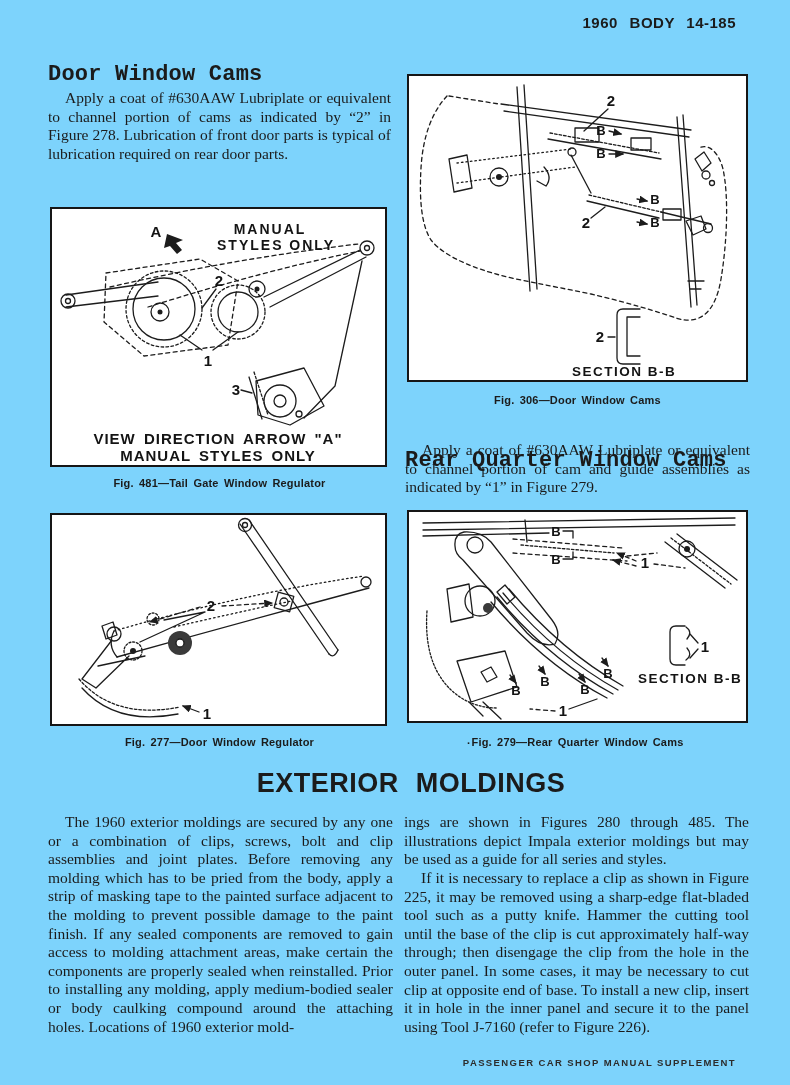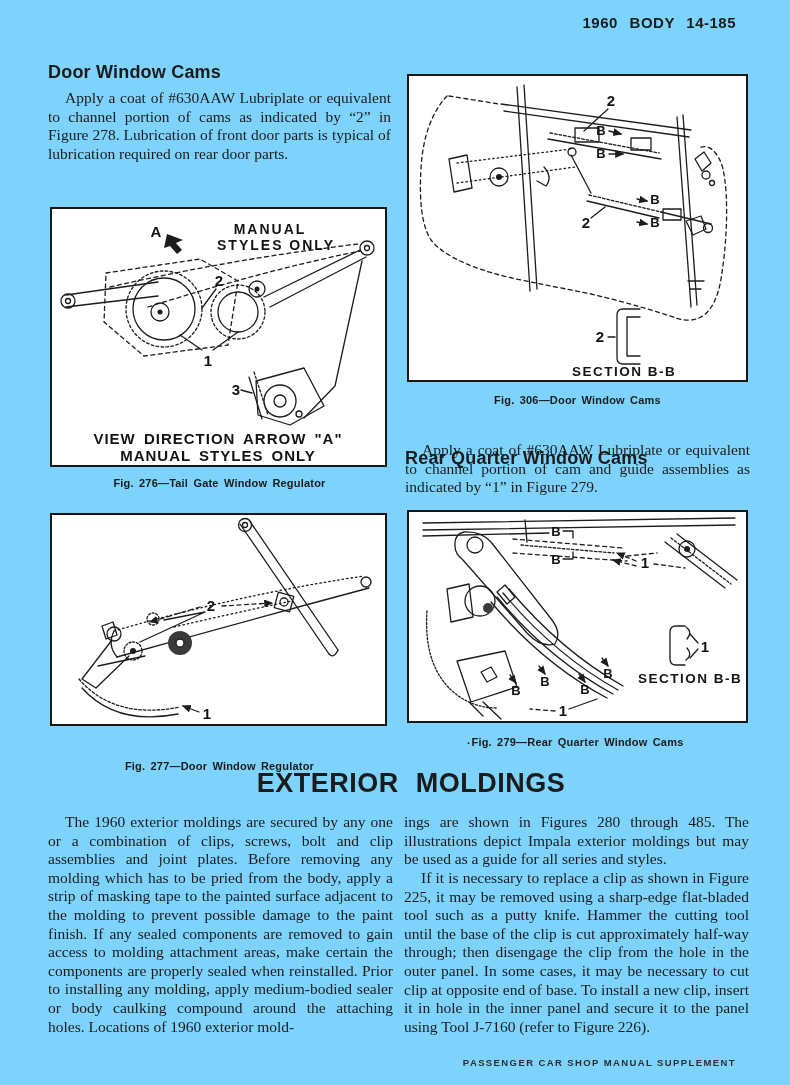--- a/index.html
+++ b/index.html
@@ -1,20 +1,20 @@
 <!DOCTYPE html>
 <html><head>
 <meta charset="utf-8">
 <title>1960 Body 14-185</title>
 <style>
   * { margin:0; padding:0; box-sizing:border-box; }
   html,body { background:#ffffff; }
   .page { position:relative; width:790px; height:1085px; background:#7dd3fc; color:#1b1b1b; overflow:hidden; font-family:"Liberation Serif",serif; }
   .hdr { position:absolute; top:14px; right:54px; font-family:"Liberation Sans",sans-serif; font-weight:bold; font-size:15px; letter-spacing:.5px; word-spacing:7px; }
-  .sec-h { position:absolute; font-family:Liberation Sans, sans-serif; font-weight:bold; font-size:18px; letter-spacing:.2px; }
+  .sec-h { position:absolute; font-family:Liberation Mono, monospace; font-weight:bold; font-size:22px; letter-spacing:.2px; }
   .body-p { position:absolute; font-size:15.5px; line-height:18.6px; text-align:justify; }
   .ind { text-indent:17px; }
   .figbox { position:absolute; border:2px solid #161616; background:#fff; }
   .figbox svg { display:block; width:100%; height:100%; }
   .cap { position:absolute; font-family:"Liberation Sans",sans-serif; font-weight:bold; font-size:11px; text-align:center; letter-spacing:.2px; word-spacing:2px; }
   .cap-dot { position:absolute; font-family:"Liberation Sans",sans-serif; font-weight:bold; font-size:11px; }
   .em-h { position:absolute; left:16px; width:100%; text-align:center; font-family:"Liberation Sans",sans-serif; font-weight:bold; font-size:27px; letter-spacing:.5px; word-spacing:9px; }
   .ftr { position:absolute; top:1057px; right:54px; font-family:"Liberation Sans",sans-serif; font-weight:bold; font-size:9.5px; letter-spacing:1.4px; color:#2c2c2c; }
   
   svg .ln path, svg .ln circle, svg .ln rect, svg .ln polyline { fill:none; stroke:#1c1c1c; stroke-width:1.3; stroke-linecap:round; stroke-linejoin:round; }
@@ -83,21 +83,21 @@
       <text class="t15" x="104" y="28">A</text>
       <text class="t14" x="218" y="25">MANUAL</text>
       <text class="t14" x="224" y="41">STYLES ONLY</text>
       <text class="t15" x="167" y="77">2</text>
       <text class="t15" x="156" y="157">1</text>
       <text class="t15" x="184" y="186">3</text>
       <text class="t15 sp" x="166" y="235">VIEW DIRECTION ARROW "A"</text>
       <text class="t15 sp" x="166" y="252">MANUAL STYLES ONLY</text>
     </svg>
   </div>
-  <div class="cap" style="left:48px; top:477px; width:343px;">Fig. 276—Tail Gate Window Regulator</div>
+  <div class="cap" style="left:48px; top:477px; width:343px;">Fig. 481—Tail Gate Window Regulator</div>
 
   <div class="figbox" style="left:50px; top:513px; width:337px; height:213px;">
     <svg viewBox="0 0 333 209">
       <defs>
           <marker id="m277" markerWidth="8" markerHeight="7" refX="6" refY="3" orient="auto">
             <path d="M0,0 L7,3 L0,6 Z" fill="#1c1c1c"></path>
           </marker>
         </defs>
       <g class="ln">
         <path d="M188,9 L277,139 M197,5 L286,135"></path>
@@ -123,21 +123,21 @@
         <path d="M50,111 l11,-4 4,13 -11,4 z"></path>
         <path d="M60,125 L30,164 M77,141 L44,173 M30,164 L44,173 M46,151 L93,141"></path>
         <path class="thick-dash" d="M27,164 Q62,205 128,192"></path>
         <path d="M30,173 Q64,211 126,199"></path>
         <path d="M147,197 L131,191" marker-end="url(#m277)"></path>
       </g>
       <text class="t15" x="159" y="96">2</text>
       <text class="t15" x="155" y="204">1</text>
     </svg>
   </div>
-  <div class="cap" style="left:48px; top:736px; width:343px;margin-top:24px;">Fig. 277—Door Window Regulator</div>
+  <div class="cap" style="left:48px; top:736px; width:343px;">Fig. 277—Door Window Regulator</div>
 
   <div class="figbox" style="left:407px; top:74px; width:341px; height:308px;">
     <svg viewBox="0 0 337 304">
       <defs>
           <marker id="m278" markerWidth="8" markerHeight="7" refX="6" refY="3" orient="auto">
             <path d="M0,0 L7,3 L0,6 Z" fill="#1c1c1c"></path>
           </marker>
         </defs>
       <g class="ln">
         <path class="dash" d="M38,20 C24,35 14,58 12,92 C10,126 13,150 22,164 C36,182 72,196 112,204 L182,218 C216,226 250,236 267,242 C289,249 306,239 312,203 C318,167 320,121 314,93 C310,77 300,67 290,72"></path>

